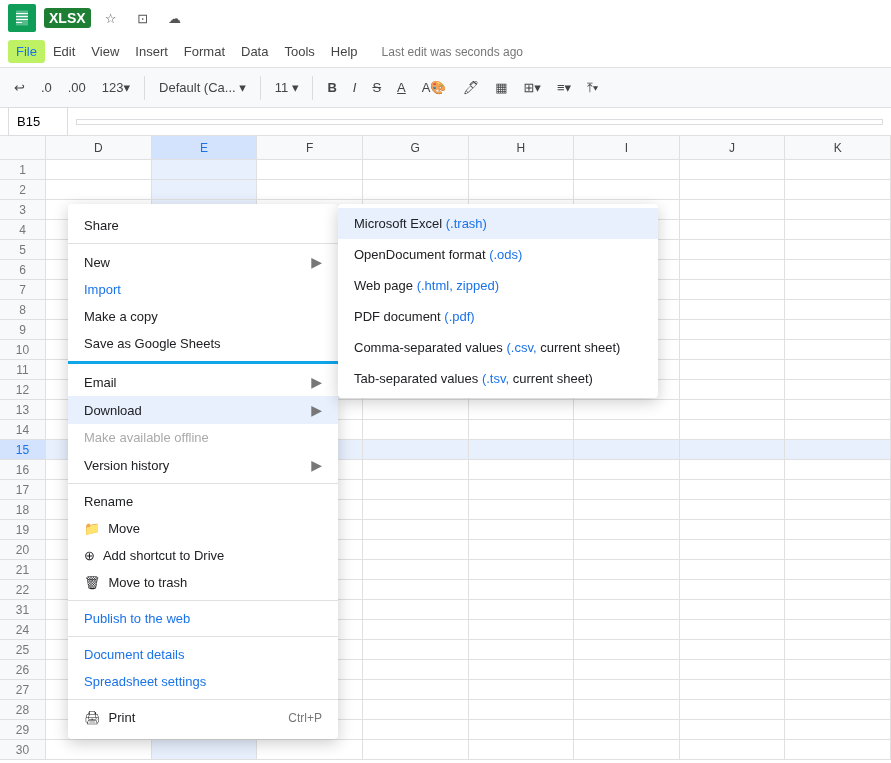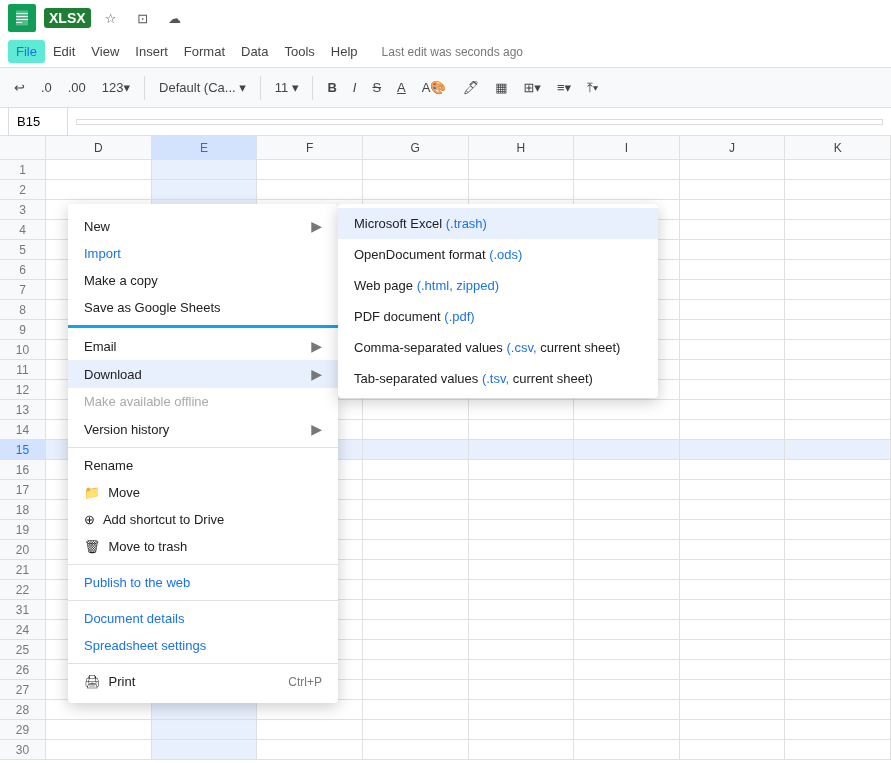--- a/index.html
+++ b/index.html
@@ -9,21 +9,21 @@
     .top-bar { display: flex; align-items: center; padding: 4px 8px; gap: 8px; height: 36px; }
     .app-icon { width: 28px; height: 28px; background: #0F9D58; border-radius: 2px; display: flex; align-items: center; justify-content: center; }
     .app-icon svg { width: 18px; height: 18px; }
     .doc-icons { display: flex; align-items: center; gap: 4px; }
     .xlsx-badge { background: #1e7e34; color: white; font-size: 14px; font-weight: bold; padding: 2px 5px; border-radius: 3px; }
     .icon-btn { width: 24px; height: 24px; display: flex; align-items: center; justify-content: center; color: #555; cursor: pointer; }
 
     
     .menu-bar { display: flex; align-items: center; padding: 2px 8px; height: 32px; background: #fff; border-bottom: 1px solid #e0e0e0; }
     .menu-item { padding: 4px 8px; cursor: pointer; color: #444; border-radius: 3px; font-size: 13px; }
-    .menu-item.active { background: #5eead4; color: #1a73e8; }
+    .menu-item.active { background: #bef264; color: #1a73e8; }
     .last-edit { margin-left: 16px; color: #777; font-size: 12px; }
 
     
     .toolbar { display: flex; align-items: center; padding: 4px 8px; height: 40px; background: #f8f9fa; border-bottom: 1px solid #e0e0e0; gap: 4px; }
     .tb-btn { padding: 3px 6px; cursor: pointer; color: #444; border-radius: 3px; font-size: 13px; display: flex; align-items: center; gap: 2px; }
     .tb-sep { width: 1px; height: 24px; background: #dadce0; margin: 0 4px; }
     .cell-ref { border: 1px solid #dadce0; padding: 6px 8px; font-size: 13px; min-width: 60px; text-align: left; }
     .formula-bar { border: 1px solid #dadce0; padding: 2px 8px; font-size: 13px; flex: 1; }
 
     
@@ -489,20 +489,25 @@
           <div style="flex: 1 1 0%; border-right: 1px solid rgb(224, 224, 224); font-size: 12px; padding: 0px 3px;"></div>
           <div style="flex: 1 1 0%; border-right: 1px solid rgb(224, 224, 224); font-size: 12px; padding: 0px 3px;"></div>
           <div style="flex: 1 1 0%; border-right: 1px solid rgb(224, 224, 224); font-size: 12px; padding: 0px 3px;"></div>
           <div style="flex: 1 1 0%; border-right: 1px solid rgb(224, 224, 224); font-size: 12px; padding: 0px 3px;"></div>
         </div>
       </div>
   </div>
 
   <div class="dropdown-menu">
 
+    <div style="padding:4px 0; border-bottom:1px solid #e0e0e0;">
+      <div class="dd-item">
+        <span>Share</span>
+      </div>
+    </div>
 
     <div style="padding:4px 0; border-bottom:3px solid #0ea5e9;">
       <div class="dd-item">
         <span>New</span>
         <span class="arrow">▶</span>
       </div>
       <div class="dd-item blue">
         <span>Import</span>
       </div>
       <div class="dd-item">

